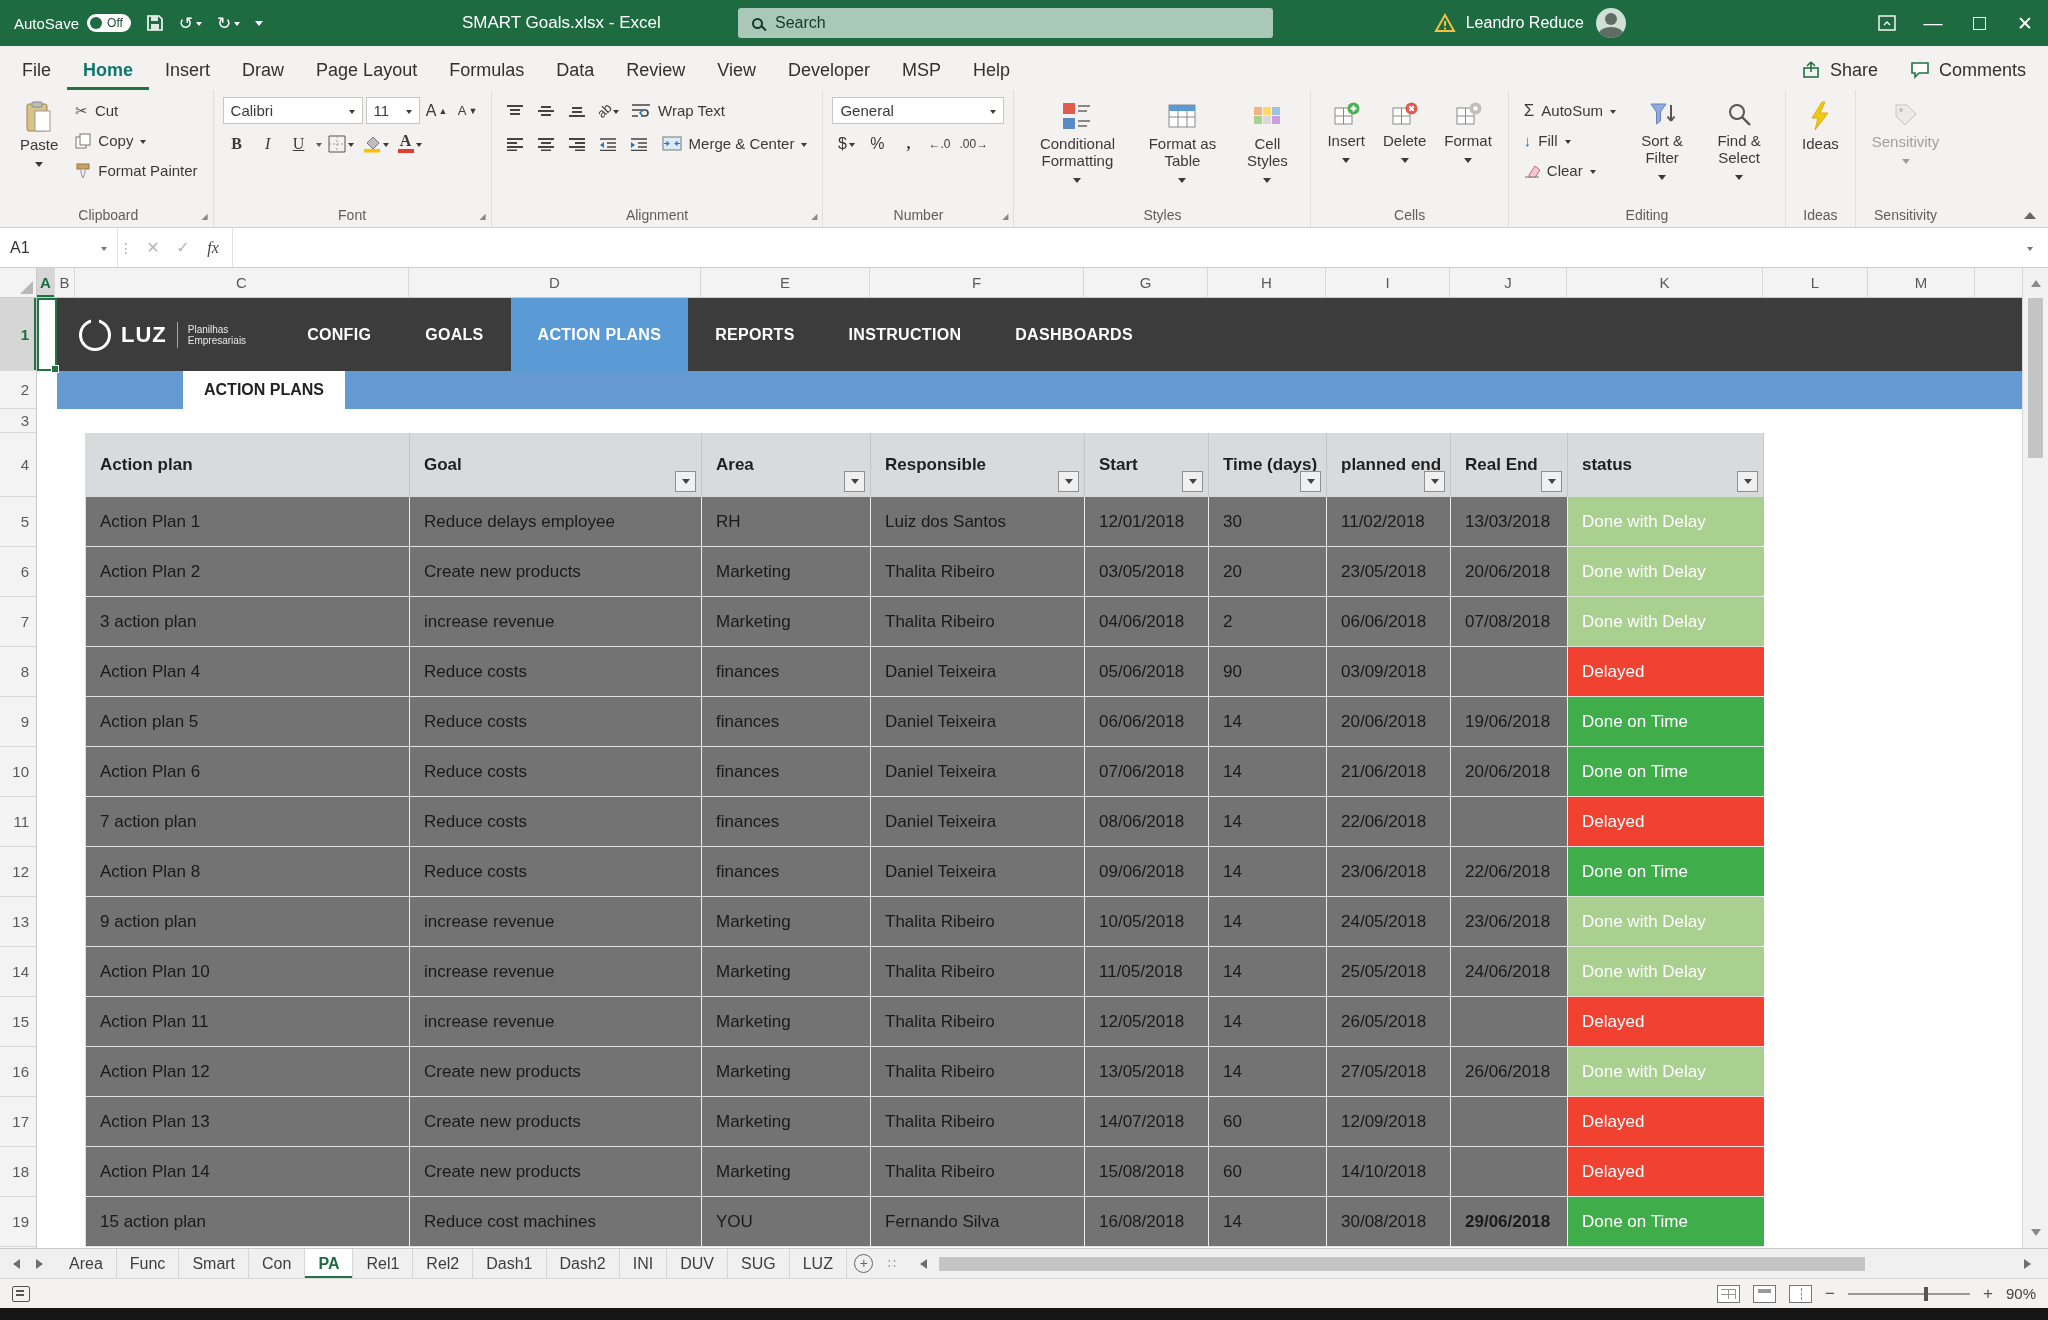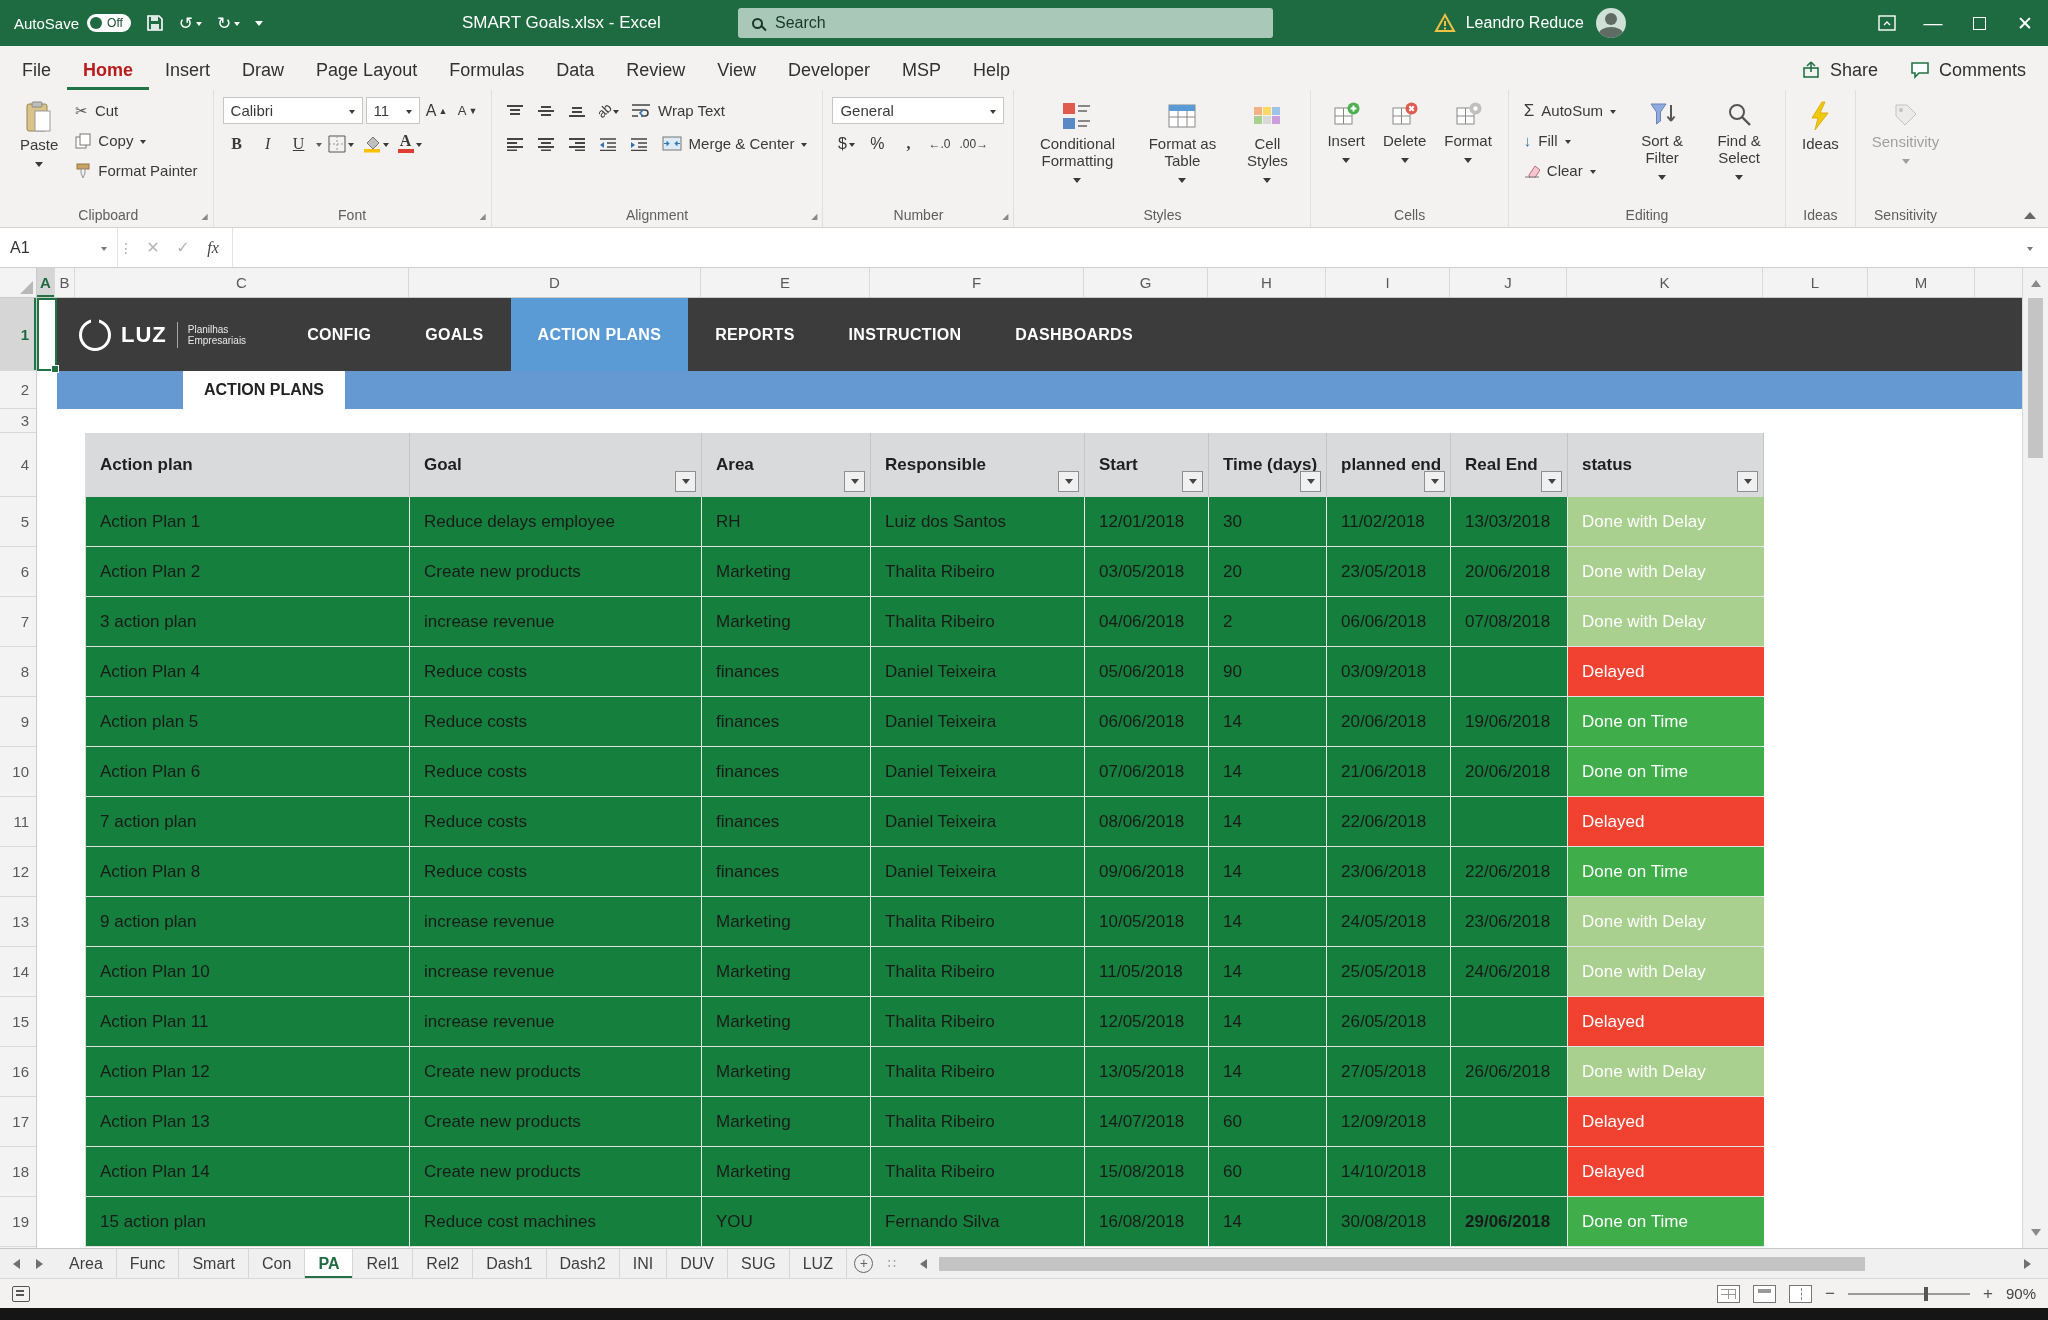--- a/index.html
+++ b/index.html
@@ -24,21 +24,21 @@
 .uname{font-size:16px;margin:0 12px 0 10px}
 .avatar{width:30px;height:30px;border-radius:50%;background:#CFE0D6;position:relative;overflow:hidden;margin-right:238px}
 .avatar::before{content:'';position:absolute;left:9px;top:5px;width:12px;height:12px;border-radius:50%;background:#5F6C66}
 .avatar::after{content:'';position:absolute;left:3px;top:19px;width:24px;height:14px;border-radius:50%;background:#5F6C66}
 .wbtn{width:46px;height:46px;display:flex;align-items:center;justify-content:center;font-size:19px}
 .maxbox{width:13px;height:13px;border:1.5px solid #fff}
 
 
 .menubar{height:44px;background:#F3F2F1;display:flex;align-items:flex-end;padding:0 6px;position:relative;flex:0 0 auto}
 .mtab{padding:0 16px;height:40px;display:flex;align-items:center;font-size:18px;color:#323130}
-.mtab.active{font-weight:700;color:#b91c1c;box-shadow:inset 0 -3px 0 #217346}
+.mtab.active{font-weight:700;color:#0f766e;box-shadow:inset 0 -3px 0 #217346}
 .mb-right{position:absolute;right:8px;bottom:0;height:40px;display:flex;align-items:center;gap:4px}
 .mb-btn{display:flex;align-items:center;gap:9px;font-size:18px;color:#323130;padding:0 14px;height:40px}
 
 
 .ribbon{height:138px;background:#F3F2F1;border-bottom:1px solid #D4D2D0;display:flex;align-items:stretch;padding-left:4px;position:relative;flex:0 0 auto}
 .rgroup{position:relative;padding:7px 9px 24px;border-right:1px solid #E1DFDD;display:flex;align-items:flex-start;gap:4px}
 .glabel{position:absolute;bottom:4px;left:0;right:0;text-align:center;font-size:14px;color:#605E5C}
 .launcher{position:absolute;bottom:6px;right:5px;font-size:8px;color:#8A8886;line-height:8px}
 .rbtn-lg{display:flex;flex-direction:column;align-items:center;gap:4px;padding:4px 7px;font-size:15px;color:#3B3A39;text-align:center;line-height:17px}
 .rbtn-lg .lbl{display:block}
@@ -91,21 +91,21 @@
 .luztag{font-size:10px;line-height:11px;color:#E9E9E9}
 .navitem{height:100%;display:flex;align-items:center;padding:0 27px;font-size:16px;font-weight:700;letter-spacing:.3px;color:#fff}
 .navitem.active{background:#5B9BD5}
 .blueband{position:absolute;top:73px;left:20px;right:0;height:38px;background:#6499D1}
 .wtab{position:absolute;left:126px;top:0;height:38px;width:162px;background:#fff;display:flex;align-items:center;justify-content:center;font-weight:700;font-size:16px;color:#222}
 .dtable{position:absolute;top:135px;left:48px;width:1678px;border-left:1px solid #DCDCDC}
 .thead{display:flex;height:64px;background:#D8DADC}
 .th{position:relative;display:flex;align-items:center;padding-left:14px;font-weight:700;font-size:17px;color:#1F1F1F;border-right:1px solid #C4C6C8;flex:0 0 auto}
 .filterbtn{position:absolute;right:5px;bottom:5px;width:21px;height:21px;background:#F0F0F0;border:1px solid #8F8F8F;display:flex;align-items:center;justify-content:center}
 .filterbtn .chev{border-width:4px;border-top-width:5px;margin-top:4px;color:#444}
-.trow{display:flex;height:50px;border-bottom:1px solid #E2E2E2;background:#15803d}
+.trow{display:flex;height:50px;border-bottom:1px solid #E2E2E2;background:#737373}
 .td{display:flex;align-items:center;padding-left:14px;font-size:17px;color:#1A1A1A;border-right:1px solid #ECECEC;flex:0 0 auto;overflow:hidden;white-space:nowrap}
 .td.status{color:#fff;border-right:none}
 .vscroll{position:absolute;top:0;right:0;width:26px;bottom:0;background:#F2F2F2;border-left:1px solid #D8D8D8}
 .vs-arrow{position:absolute;left:0;width:100%;height:26px;display:flex;align-items:center;justify-content:center}
 .tri-up{width:0;height:0;border:5px solid transparent;border-bottom:7px solid #8A8A8A}
 .tri-down{width:0;height:0;border:5px solid transparent;border-top:7px solid #8A8A8A}
 .tri-left{width:0;height:0;border:5px solid transparent;border-right:7px solid #707070}
 .tri-right{width:0;height:0;border:5px solid transparent;border-left:7px solid #707070}
 .vs-thumb{position:absolute;top:30px;left:5px;right:5px;height:160px;background:#C4C4C4}
 

